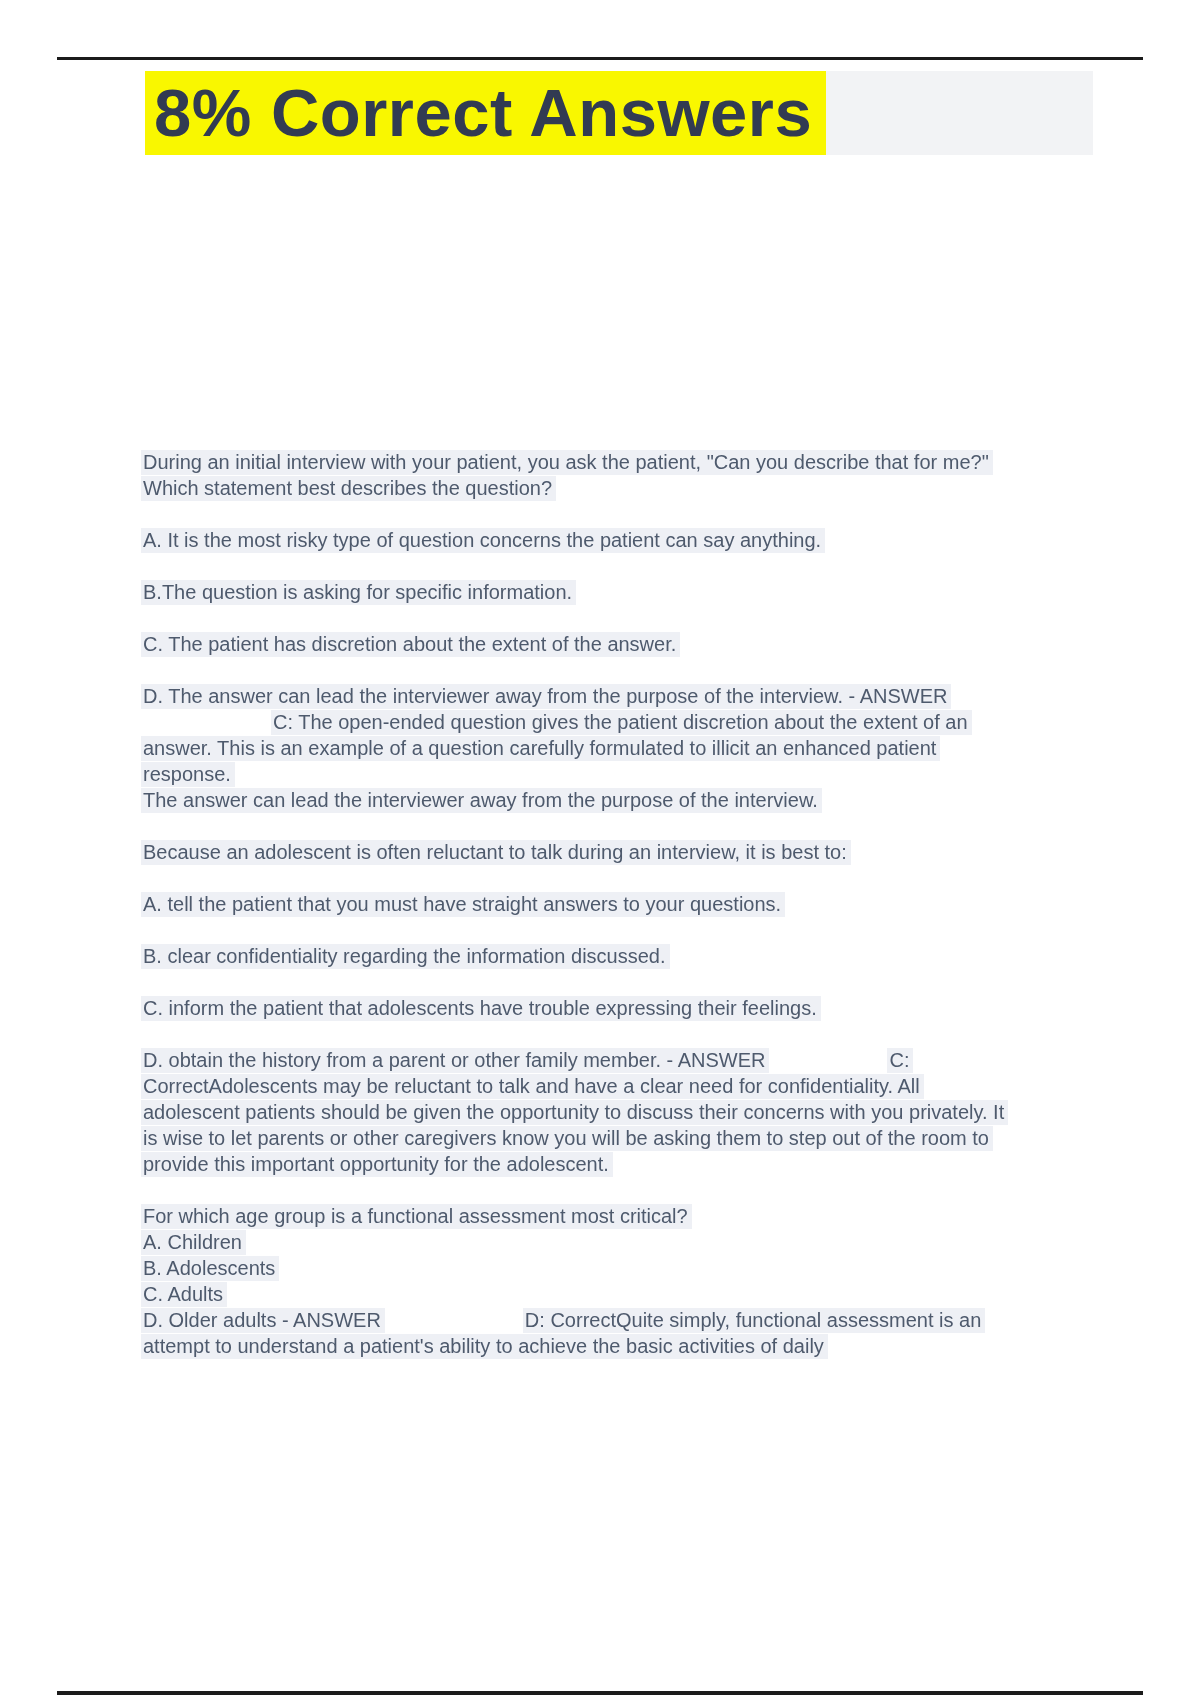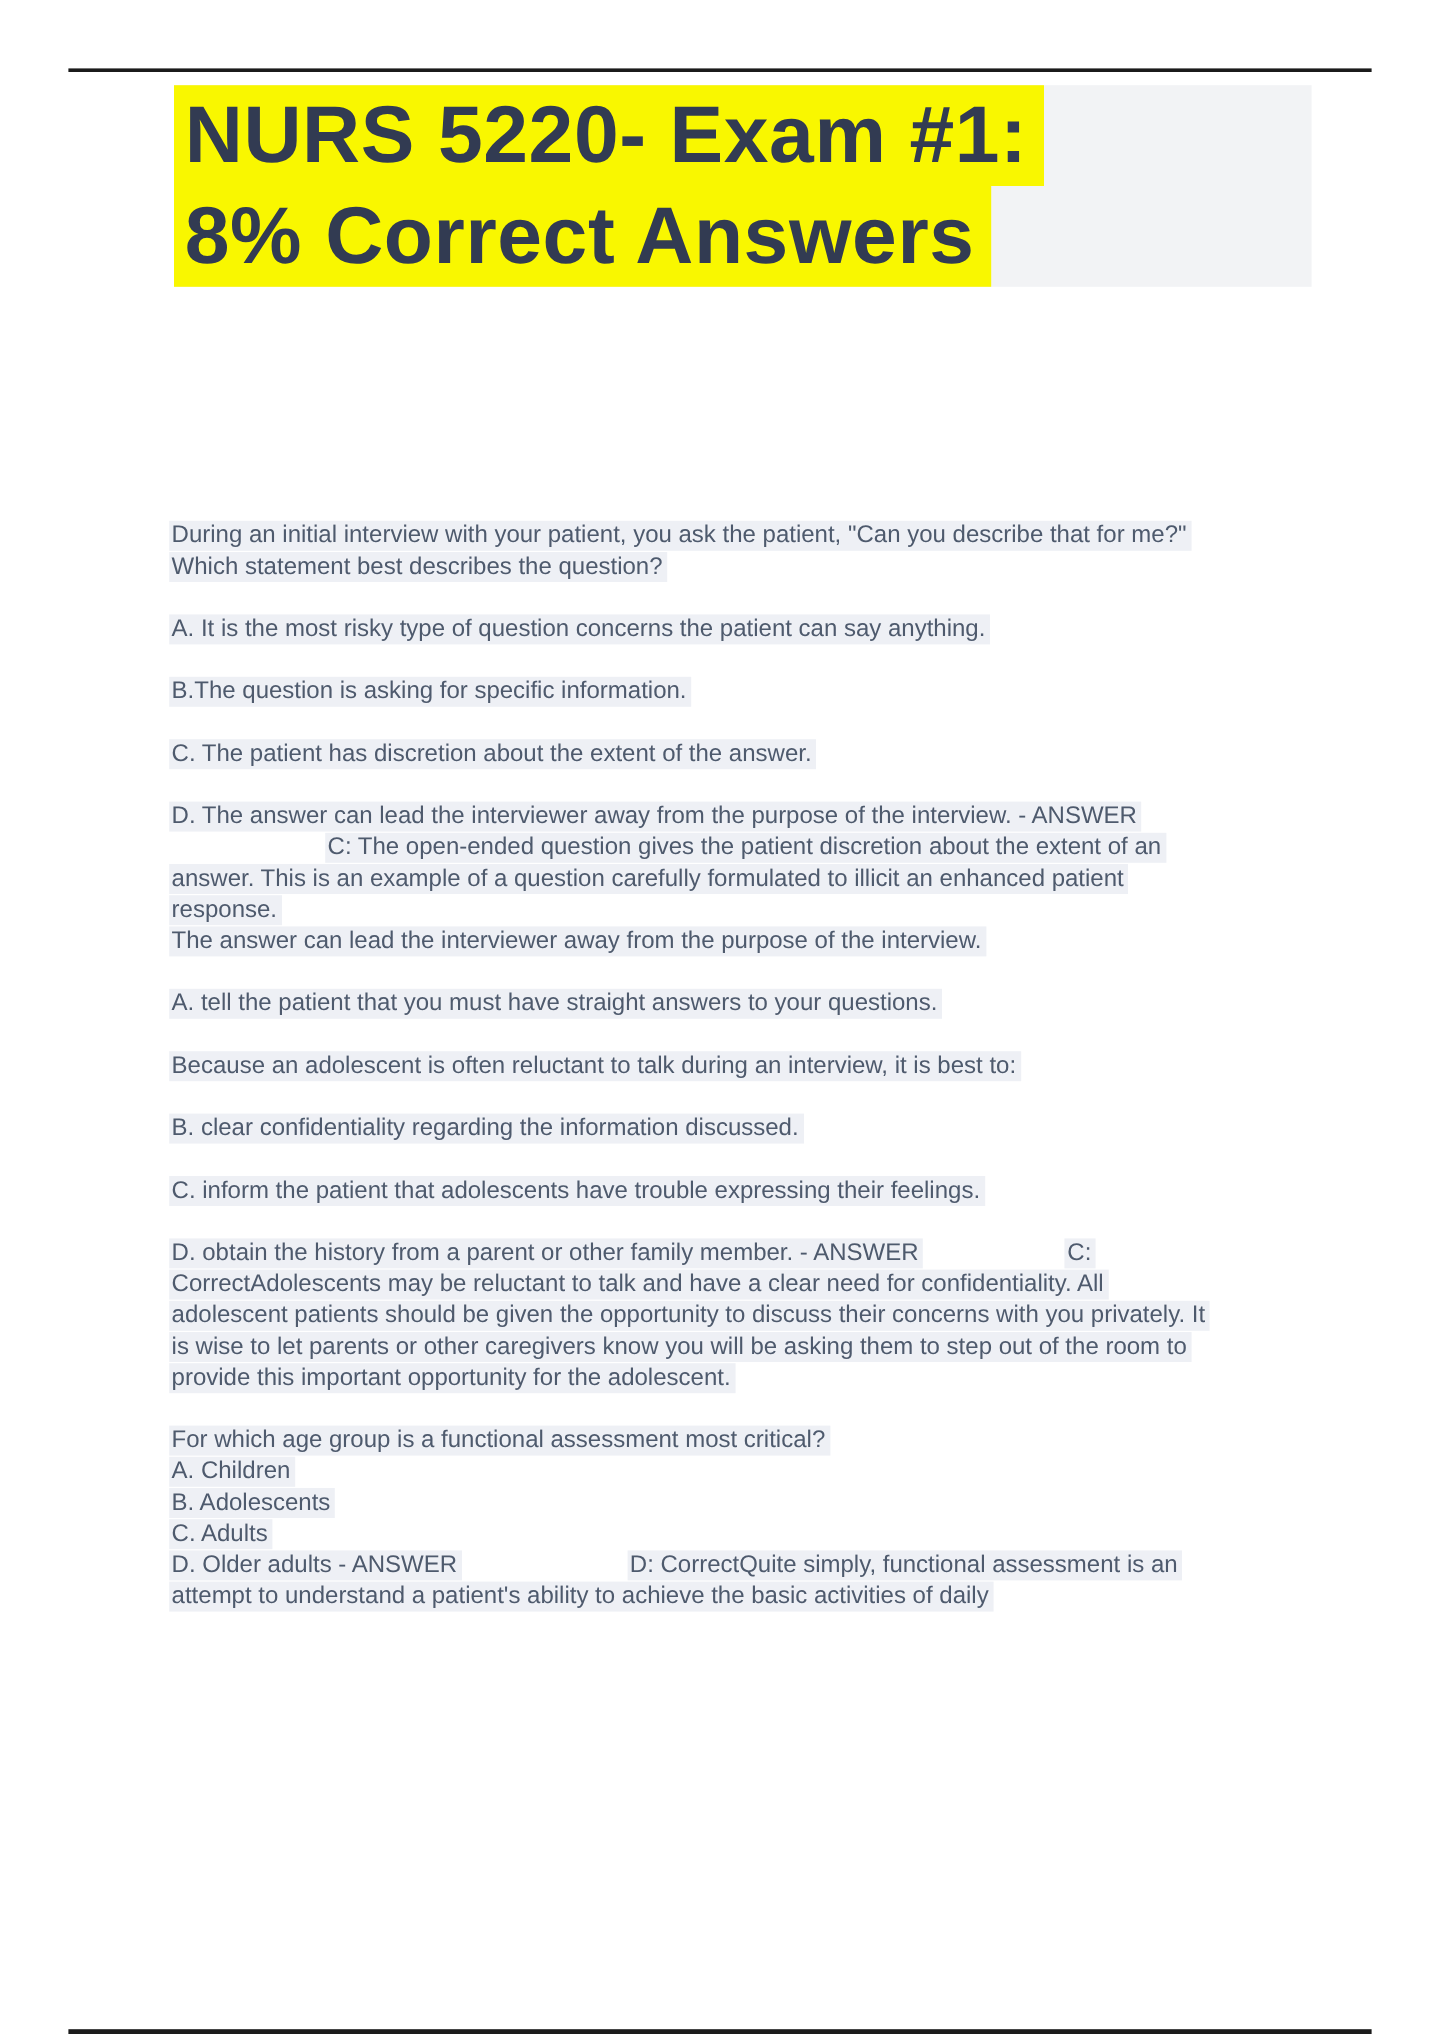--- a/index.html
+++ b/index.html
@@ -56,51 +56,50 @@
 
   .content {
     position: absolute;
     top: 433px;
     left: 143px;
     width: 868px;
     font-size: 20px;
     line-height: 26px;
     color: var(--body-text);
   }
-  .para { margin: 0 0 26px 0; }
+  .para { margin: 16px 0 26px 0; }
   .para:last-child { margin-bottom: 0; }
   .hl {
     background: var(--line-hl);
     padding: 1px 4px 2px 2px;
     margin-left: -2px;
     -webkit-box-decoration-break: clone;
     box-decoration-break: clone;
   }
   .gap { display: inline-block; height: 1px; }
 </style>
 </head>
 <body>
 
 <div class="page">
 
   <div class="rule top"></div>
 
   <div class="title-block">
-    <div class="title-line"><mark>NURS 5220- Exam #1:</mark></div>
     <div class="title-line"><mark>8% Correct Answers</mark></div>
   </div>
 
   <div class="content">
       <p class="para"><span class="hl">During an initial interview with your patient, you ask the patient, "Can you describe that for me?" Which statement best describes the question?</span></p>
       <p class="para"><span class="hl">A. It is the most risky type of question concerns the patient can say anything.</span></p>
       <p class="para"><span class="hl">B.The question is asking for specific information.</span></p>
       <p class="para"><span class="hl">C. The patient has discretion about the extent of the answer.</span></p>
       <p class="para"><span class="hl">D. The answer can lead the interviewer away from the purpose of the interview. - ANSWER</span><span class="gap" style="width: 130px;"></span><span class="hl">C: The open-ended question gives the patient discretion about the extent of an answer. This is an example of a question carefully formulated to illicit an enhanced patient response.</span><br><span class="hl">The answer can lead the interviewer away from the purpose of the interview.</span></p>
+      <p class="para"><span class="hl">Because an adolescent is often reluctant to talk during an interview, it is best to:</span></p>
       <p class="para"><span class="hl">A. tell the patient that you must have straight answers to your questions.</span></p>
-      <p class="para"><span class="hl">Because an adolescent is often reluctant to talk during an interview, it is best to:</span></p>
       <p class="para"><span class="hl">B. clear confidentiality regarding the information discussed.</span></p>
       <p class="para"><span class="hl">C. inform the patient that adolescents have trouble expressing their feelings.</span></p>
       <p class="para"><span class="hl">D. obtain the history from a parent or other family member. - ANSWER</span><span class="gap" style="width: 120px;"></span><span class="hl">C: CorrectAdolescents may be reluctant to talk and have a clear need for confidentiality. All adolescent patients should be given the opportunity to discuss their concerns with you privately. It is wise to let parents or other caregivers know you will be asking them to step out of the room to provide this important opportunity for the adolescent.</span></p>
       <p class="para"><span class="hl">For which age group is a functional assessment most critical?</span><br><span class="hl">A. Children</span><br><span class="hl">B. Adolescents</span><br><span class="hl">C. Adults</span><br><span class="hl">D. Older adults - ANSWER</span><span class="gap" style="width: 140px;"></span><span class="hl">D: CorrectQuite simply, functional assessment is an attempt to understand a patient's ability to achieve the basic activities of daily</span></p>
     </div>
 
   <div class="rule bottom"></div>
 
 </div>
 

